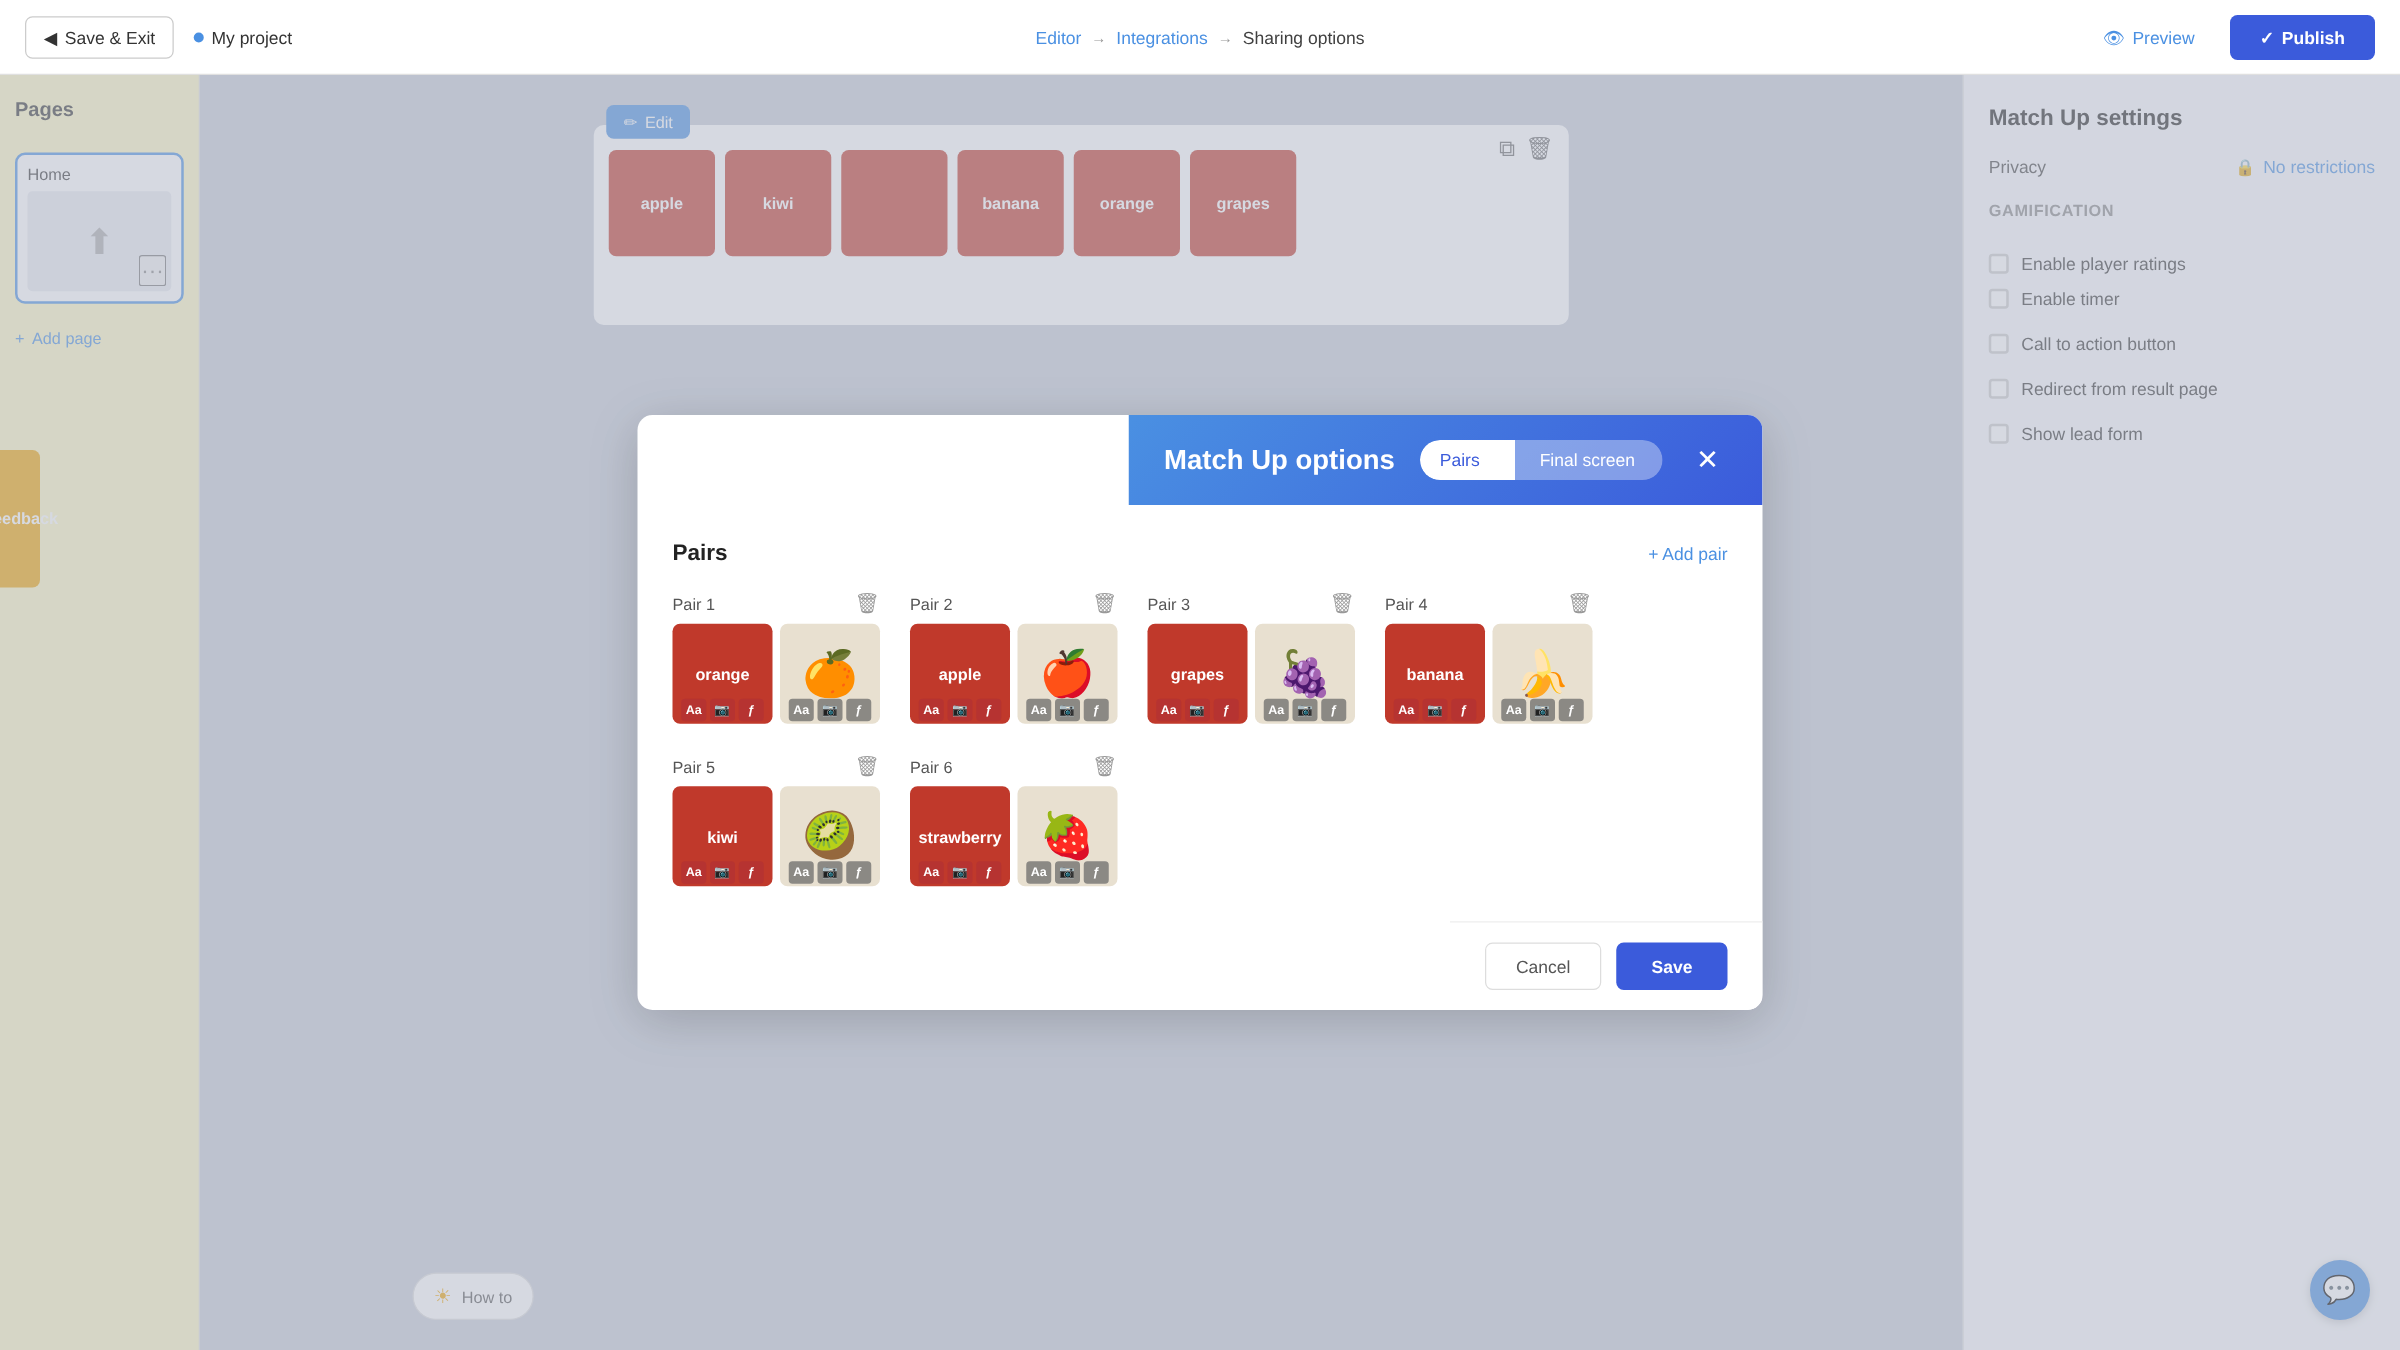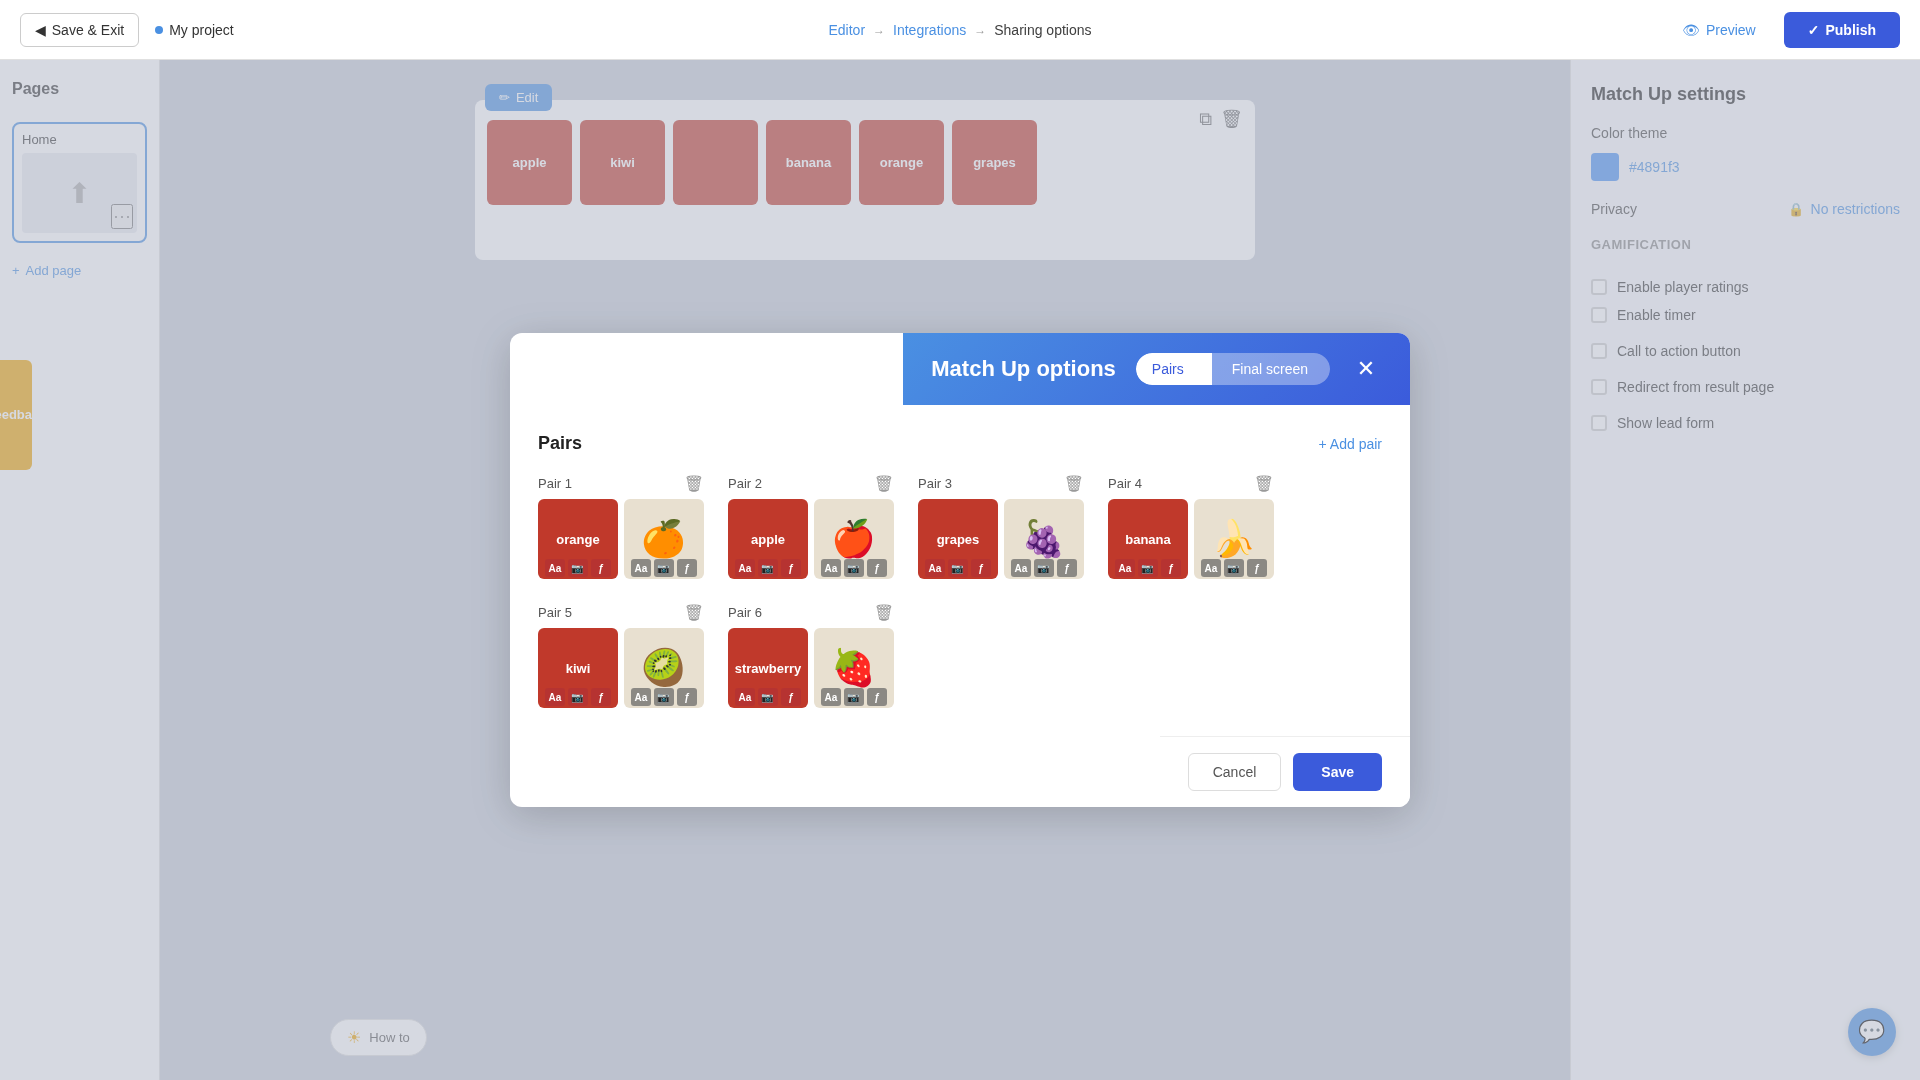--- a/index.html
+++ b/index.html
@@ -42,21 +42,21 @@
 
     
     .main-layout {
       display: flex;
       height: calc(1080px - 60px);
     }
 
     
     .sidebar {
       width: 160px;
-      background: #ffffff;
+      background: #fef9c3;
       border-right: 1px solid #e0e0e0;
       padding: 20px 12px;
       display: flex;
       flex-direction: column;
       gap: 16px;
     }
     .sidebar-title { font-size: 16px; font-weight: 600; color: #333; margin-bottom: 8px; }
     .page-card {
       background: #fff;
       border: 2px solid #4a90e2;
@@ -378,27 +378,20 @@
 
     <div class="how-to-btn">
       <span class="sun-icon">☀</span>
       <span>How to</span>
     </div>
   </div>
 
   <div class="right-panel">
     <div class="right-panel-title">Match Up settings</div>
 
-    <div class="setting-group">
-      <div class="setting-label">Color theme</div>
-      <div class="color-row">
-        <span class="color-swatch" style="background:#4891f3;"></span>
-        <span class="setting-value">#4891f3</span>
-      </div>
-    </div>
 
     <div class="setting-group">
       <div class="setting-row">
         <div class="setting-label">Privacy</div>
         <div class="privacy-value">
           <span class="lock-icon">🔒</span>
           <span>No restrictions</span>
         </div>
       </div>
     </div>

